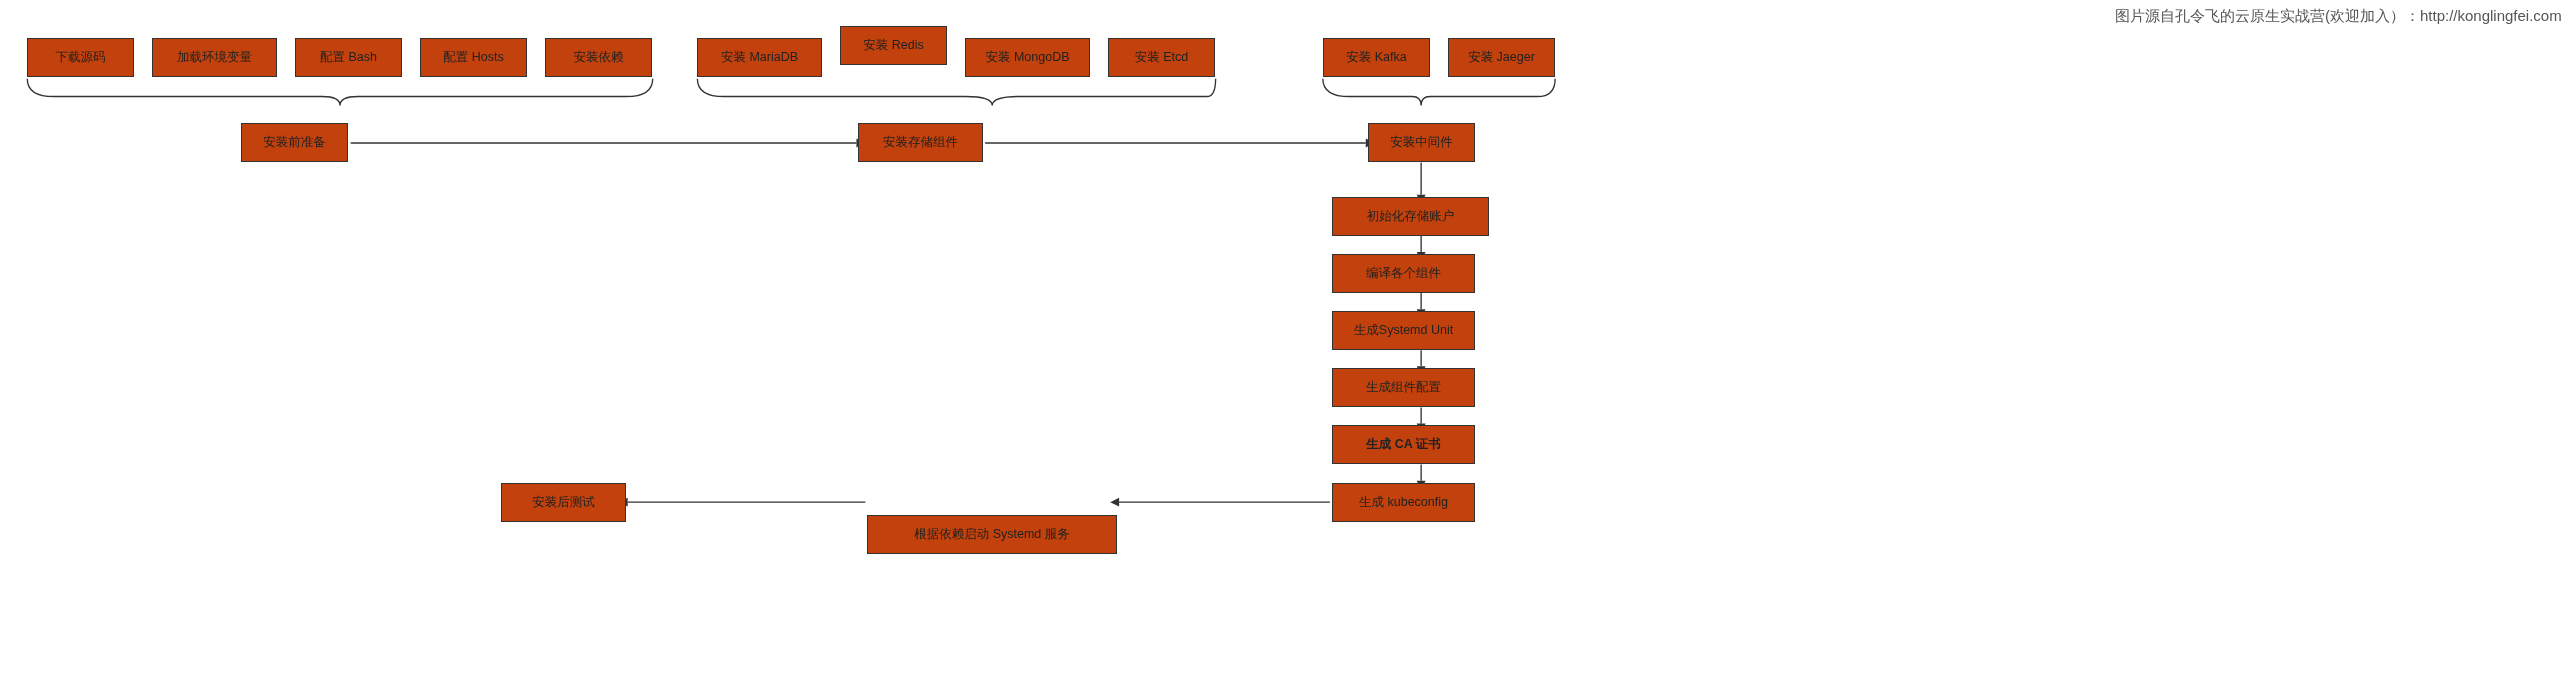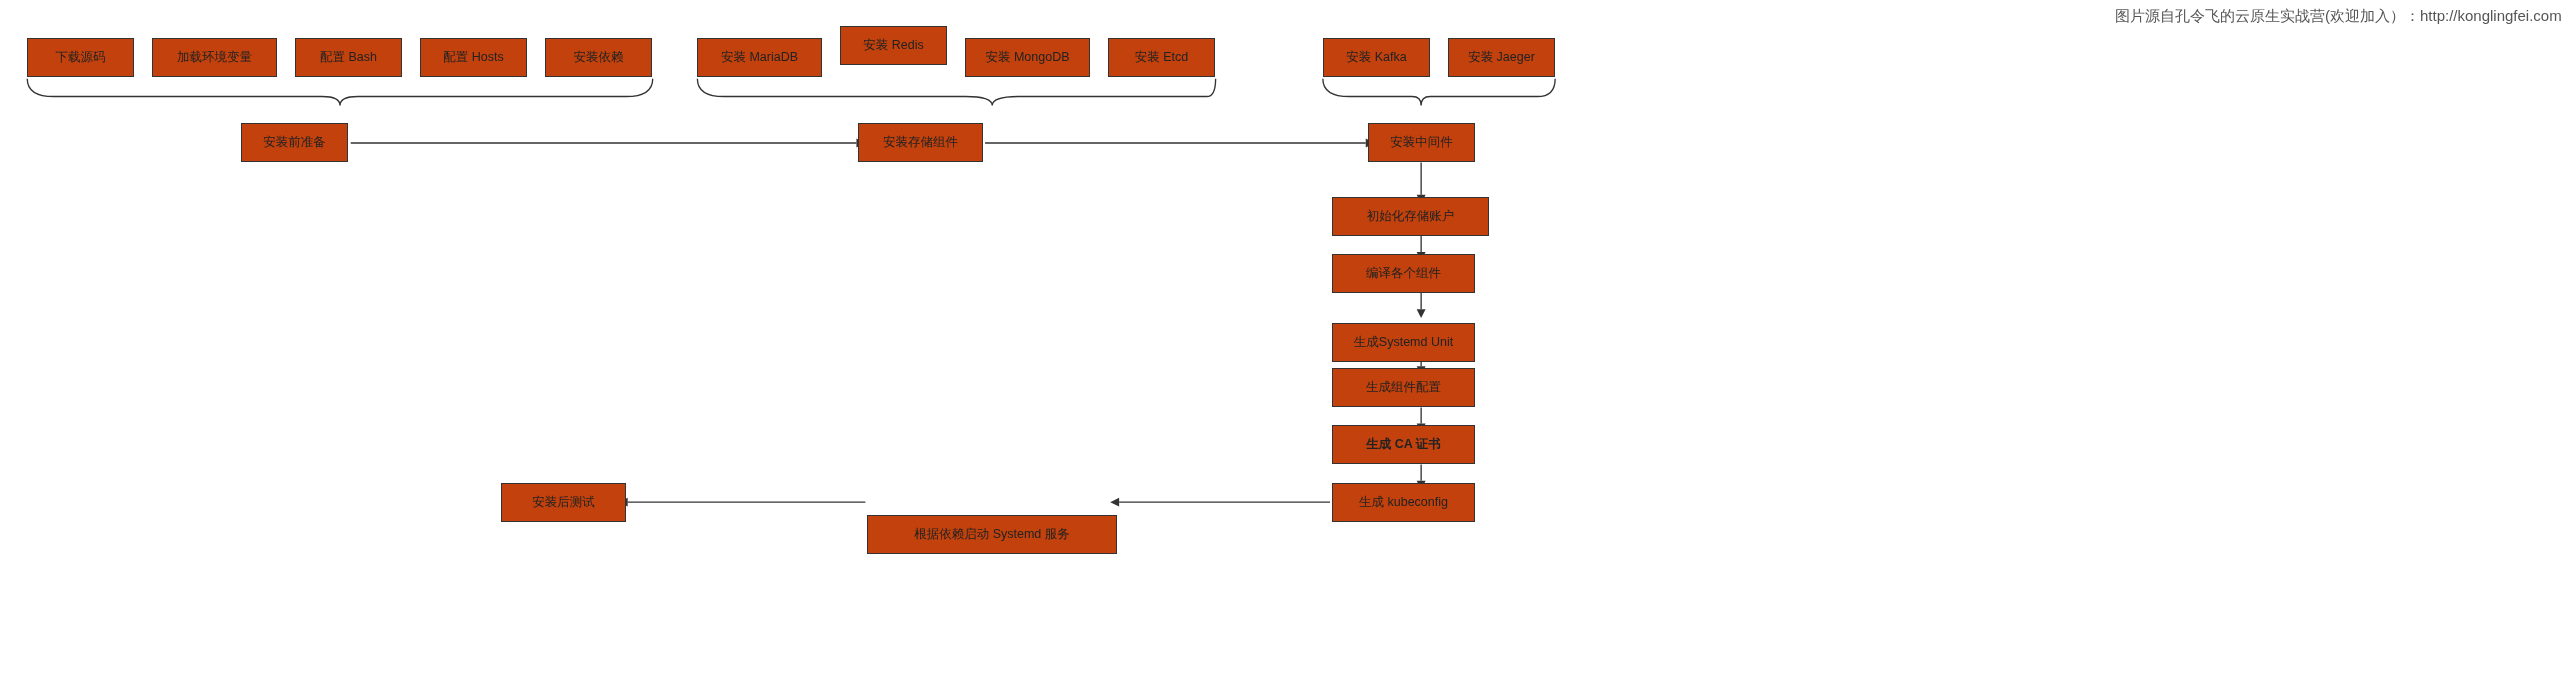--- a/index.html
+++ b/index.html
@@ -138,21 +138,21 @@
       </div>
       <div class="box" style="left: 1368px; top: 123px; width: 107px; height: 39px;">
         <span>安装中间件</span>
       </div>
       <div class="box" style="left: 1332px; top: 197px; width: 157px; height: 39px;">
         <span>初始化存储账户</span>
       </div>
       <div class="box" style="left: 1332px; top: 254px; width: 143px; height: 39px;">
         <span>编译各个组件</span>
       </div>
-      <div class="box" style="left: 1332px; top: 311px; width: 143px; height: 39px; margin-top: 12px;">
+      <div class="box" style="left: 1332px; top: 311px; width: 143px; height: 39px;">
         <span>生成Systemd Unit</span>
       </div>
       <div class="box" style="left: 1332px; top: 368px; width: 143px; height: 39px;">
         <span>生成组件配置</span>
       </div>
       <div class="box" style="left: 1332px; top: 425px; width: 143px; height: 39px; font-weight: bold;">
         <span>生成 CA 证书</span>
       </div>
       <div class="box" style="left: 1332px; top: 483px; width: 143px; height: 39px;">
         <span>生成 kubeconfig</span>

